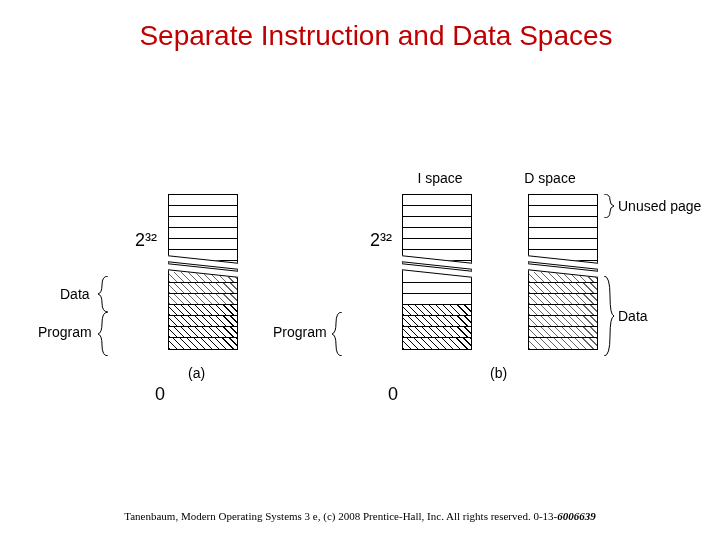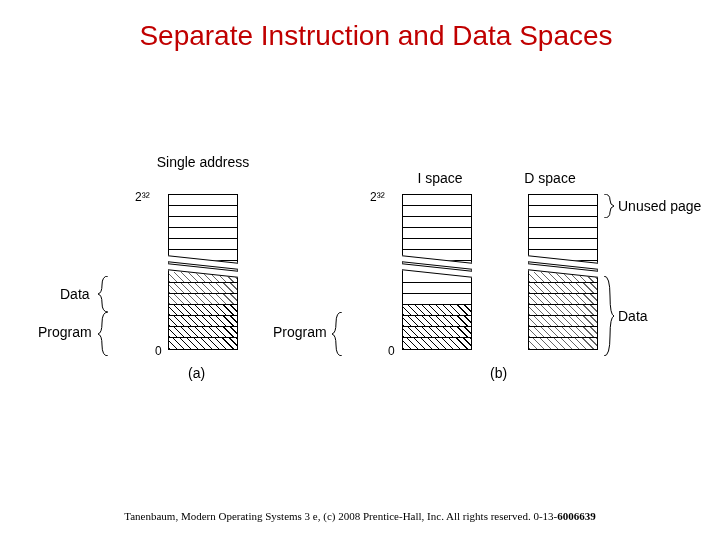--- a/index.html
+++ b/index.html
@@ -27,22 +27,23 @@
     top: 160px;
     width: 640px;
     height: 260px;
   }
   .col-label {
     font-size: 14px;
     text-align: center;
     position: absolute;
   }
   .axis-label {
-    font-size: 12px;
-    position: absolute;
+    font-size: 18px;
+    position: absolute;
+    margin-top: 40px;
   }
   .side-label {
     font-size: 14px;
     position: absolute;
   }
   .stack {
     position: absolute;
     width: 70px;
     border: 1px solid #000;
   }
@@ -102,31 +103,30 @@
   .footer {
     position: absolute;
     bottom: 18px;
     left: 0;
     width: 100%;
     text-align: center;
     font-size: 11px;
     font-family: 'Times New Roman', Times, serif;
     color: #000;
   }
-  .bold { font-weight: bold; }
+  .bold { font-weight: bold; font-style: italic; }
   .sub-label { text-align: center; font-size: 14px; position: absolute; }
 </style>
 </head>
 <body>
 
 <h1 class="title">Separate Instruction and Data Spaces</h1>
 
 <div class="diagram-area">
 
-  <div class="col-label" style="left:83px;top:-6px;width:120px;">Single address</div>
   <div class="col-label" style="left:340px;top:10px;width:80px;">I space</div>
   <div class="col-label" style="left:450px;top:10px;width:80px;">D space</div>
 
   <div class="axis-label" style="left:75px;top:30px;">2³²</div>
   <div class="axis-label" style="left:95px;top:184px;">0</div>
 
   <div class="stack" style="left:108px;top:34px;">
     <div class="cell"></div>
     <div class="cell"></div>
     <div class="cell"></div>

